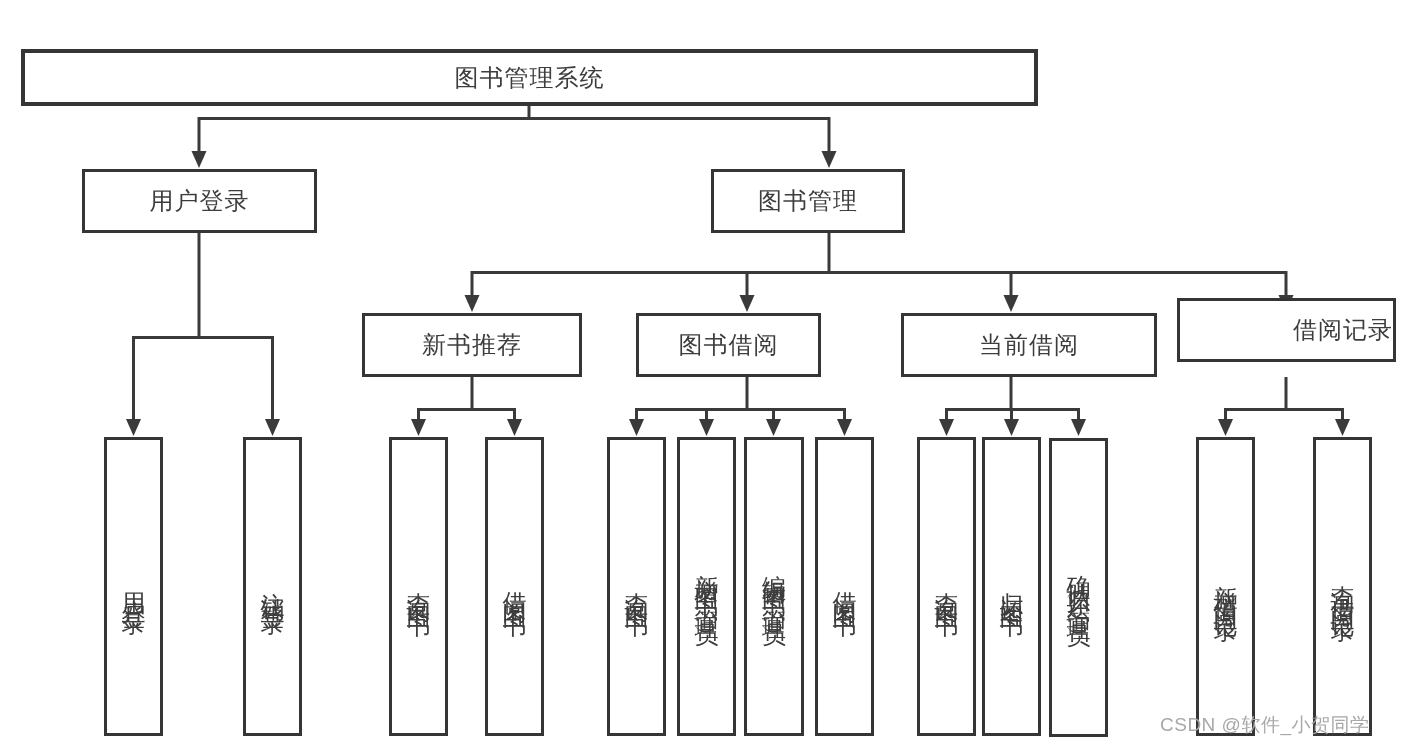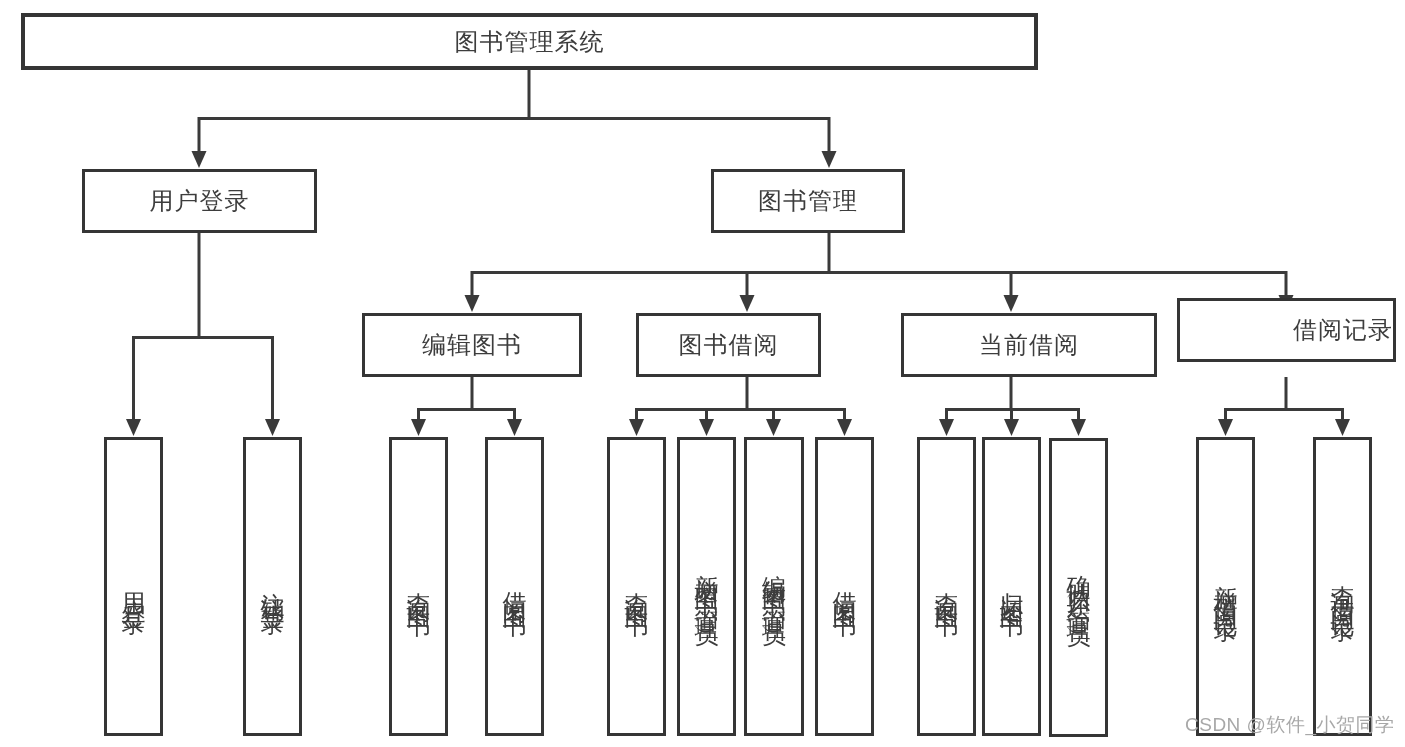--- a/index.html
+++ b/index.html
@@ -16,33 +16,33 @@
     background:#ffffff;
     border:3px solid #353535;
     box-sizing:border-box;
     display:flex;
     align-items:center;
     justify-content:center;
     color:#3d3d3d;
   }
   .hbox{height:64px;}
   .hbox .lbl{font-size:24px;letter-spacing:1px;white-space:nowrap;}
-  .rootbox{border-width:4px;height:57px;}
+  .rootbox{border-width:4px;height:57px;margin-top:36px;}
   .vbox{width:59px;height:299px;}
   .vbox .lbl{
     writing-mode:vertical-rl;
     text-orientation:mixed;
     font-size:24px;
     line-height:1;
     letter-spacing:7px;
     white-space:nowrap;
   }
   .watermark{
     position:absolute;
-    left:1185px;top:712px;
+    left:1160px;top:712px;
     font-size:19px;
     color:#a8a8a8;
     letter-spacing:0.5px;
     white-space:nowrap;
     z-index:5;
   }
 </style>
 </head>
 <body>
 
@@ -86,21 +86,21 @@
   </div>
 
   <div class="node hbox" style="left:82px;top:169px;width:235px;">
     <span class="lbl">用户登录</span>
   </div>
   <div class="node hbox" style="left:711px;top:169px;width:194px;">
     <span class="lbl">图书管理</span>
   </div>
 
   <div class="node hbox" style="left:362px;top:313px;width:220px;">
-    <span class="lbl">编辑图书</span>
+    <span class="lbl">新书推荐</span>
   </div>
   <div class="node hbox" style="left:636px;top:313px;width:185px;">
     <span class="lbl">图书借阅</span>
   </div>
   <div class="node hbox" style="left:901px;top:313px;width:256px;">
     <span class="lbl">当前借阅</span>
   </div>
   <div class="node hbox" style="left:1177px;top:298px;width:219px;justify-content:flex-end;">
     <span class="lbl">借阅记录</span>
   </div>

